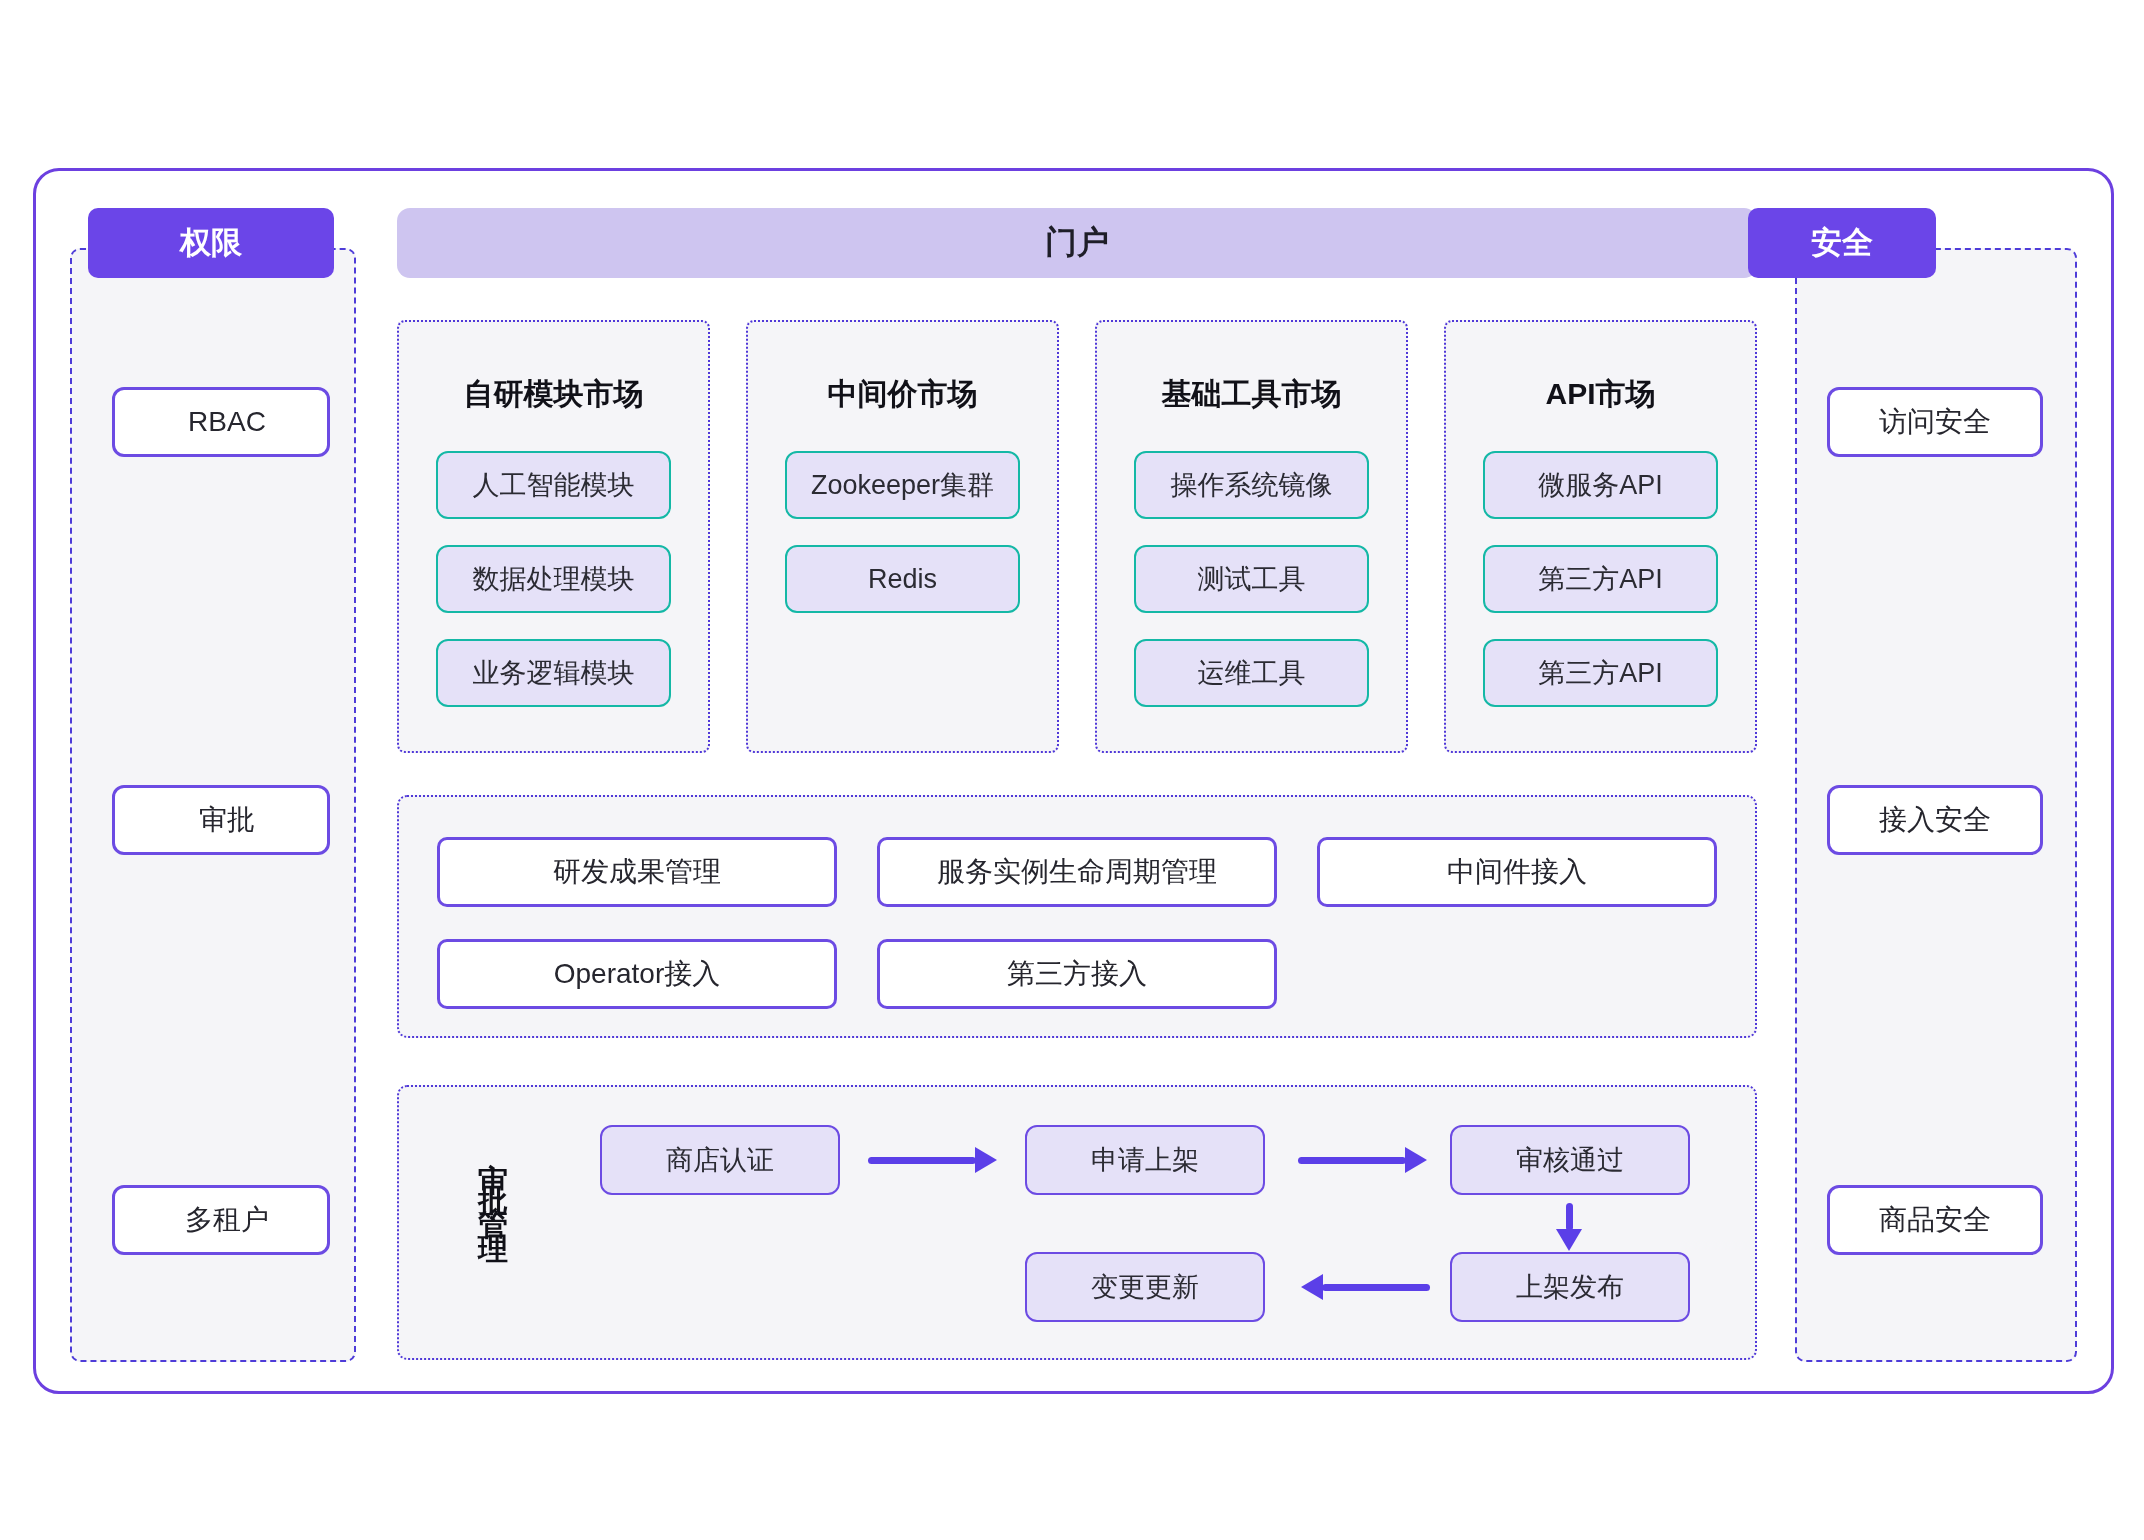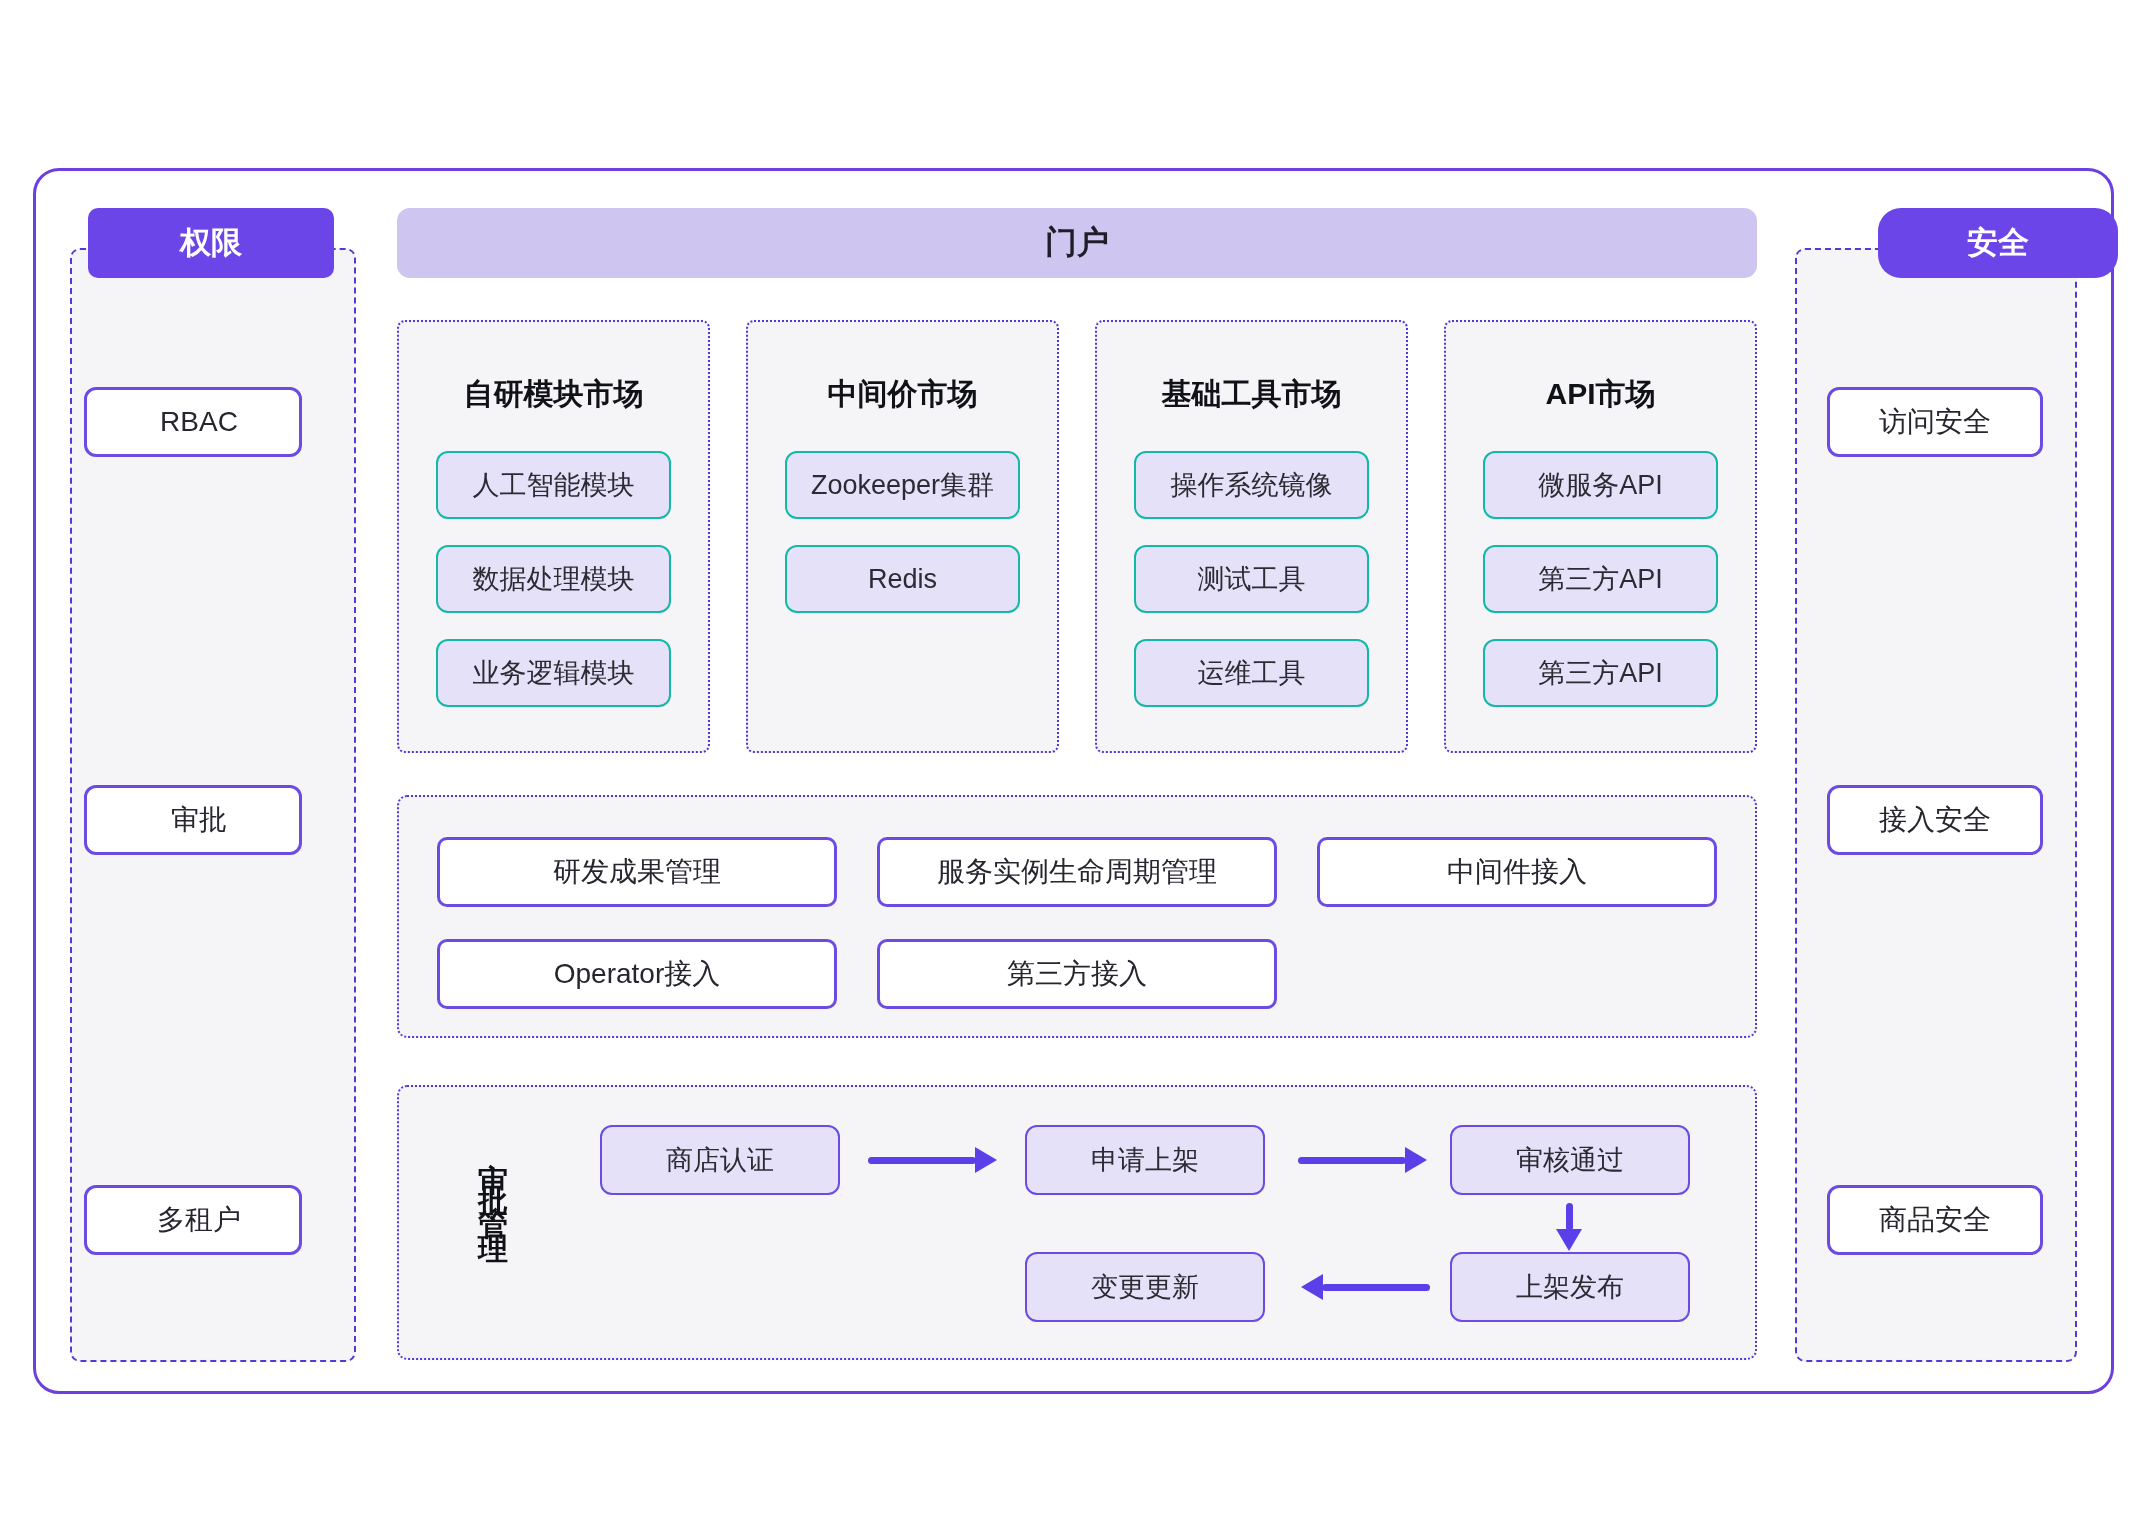--- a/index.html
+++ b/index.html
@@ -16,27 +16,27 @@
     position:absolute;top:248px;height:1110px;background:#F5F5F8;
     border:2px dashed #4E3CD8;border-radius:10px;
   }
   .pillar-box.left{left:70px;width:282px;}
   .pillar-box.right{left:1795px;width:278px;}
   .pillar-header{
     position:absolute;top:208px;height:70px;display:flex;align-items:center;justify-content:center;
     background:#6B45E8;border-radius:10px;color:#ffffff;font-weight:bold;font-size:31px;z-index:3;
   }
   .pillar-header.left{left:88px;width:246px;text-align:right;}
-  .pillar-header.right{left:1878px;width:240px;border-radius:23px;}
+  .pillar-header.right{left:1748px;width:188px;}
   .white-pill{
     position:absolute;height:70px;background:#ffffff;border:3px solid #6C4BE3;border-radius:12px;
     display:flex;align-items:center;justify-content:center;font-size:28px;color:#26262e;z-index:2;
     box-sizing:border-box;
   }
-  .white-pill.lp{left:84px;width:218px;padding-left:12px;}
+  .white-pill.lp{left:112px;width:218px;padding-left:12px;}
   .white-pill.rp{left:1827px;width:216px;}
   .row-y1{top:387px;} .row-y2{top:785px;} .row-y3{top:1185px;}
   
   .portal-bar{
     position:absolute;left:397px;top:208px;width:1360px;height:70px;background:#CEC5F0;border-radius:13px;
     display:flex;align-items:center;justify-content:center;font-weight:bold;font-size:32px;color:#1e1e28;z-index:2;
   }
   
   .market-col{
     position:absolute;top:320px;height:433px;width:313px;background:#F5F5F8;

